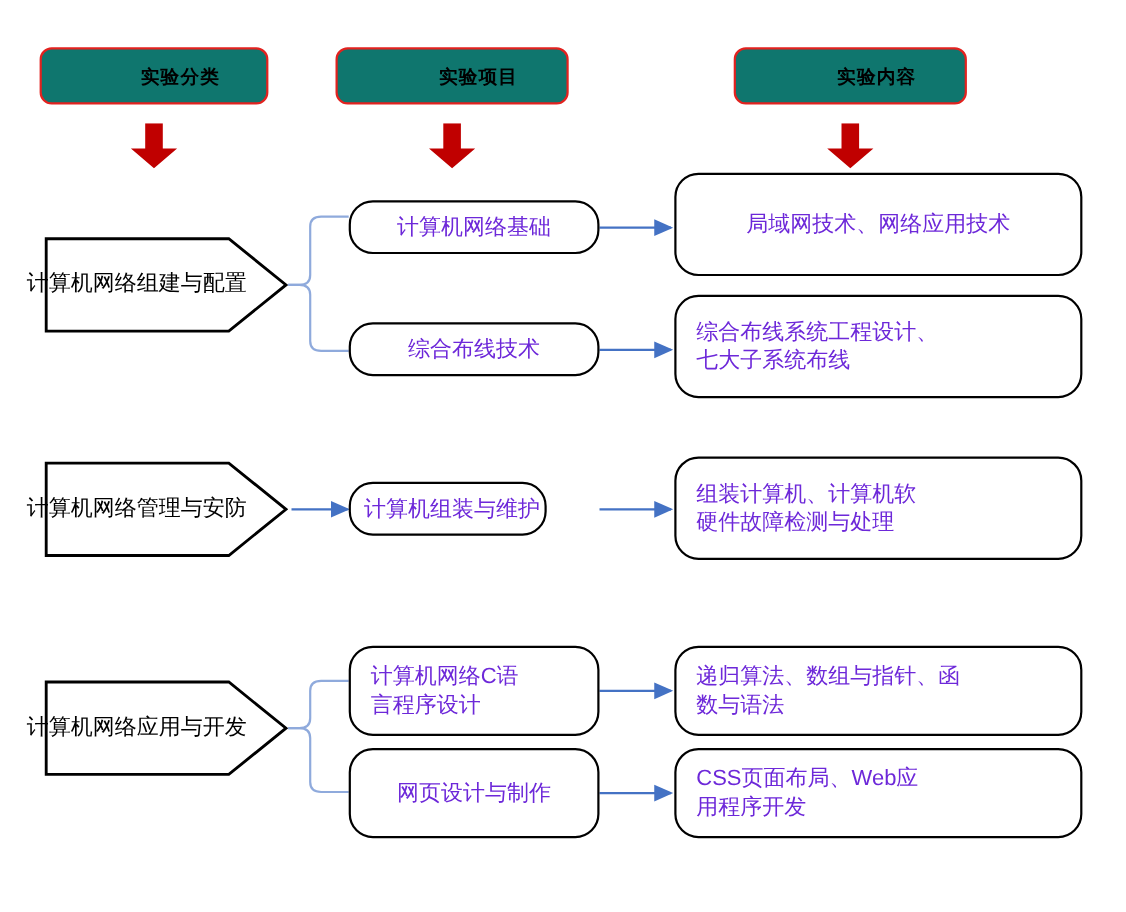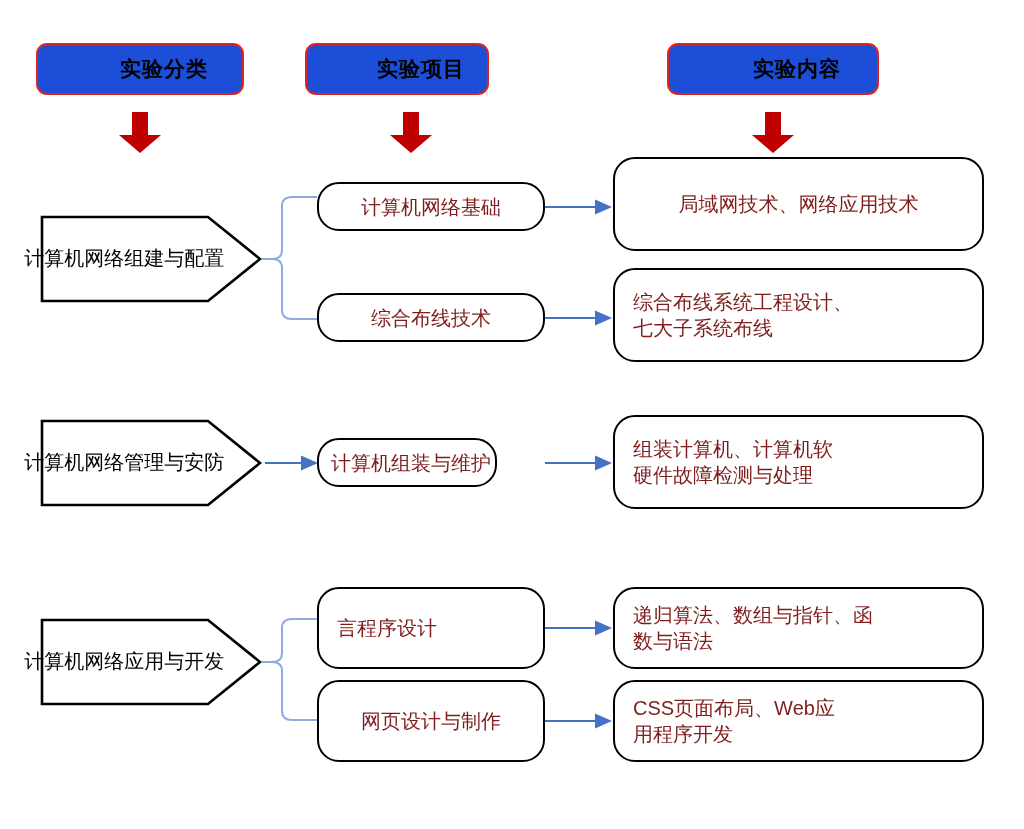--- a/index.html
+++ b/index.html
@@ -25,27 +25,27 @@
     height: 829px;
     pointer-events: none;
   }
 
   
   .header-pill {
     position: absolute;
     box-sizing: border-box;
     border: 2px solid #e2221f;
     border-radius: 11px;
-    background: #1d4ed8;
+    background: #0f766e;
     display: flex;
     align-items: center;
     justify-content: center;
     color: #000000;
     font-weight: bold;
-    font-size: 21px;
+    font-size: 17px;
     letter-spacing: 1px;
     z-index: 3;
     padding-left: 48px;
   }
 
   
   .red-arrow {
     position: absolute;
     z-index: 3;
   }
@@ -78,21 +78,21 @@
   
   .rbox {
     position: absolute;
     box-sizing: border-box;
     border: 2.2px solid #000000;
     border-radius: 22px;
     background: #ffffff;
     display: flex;
     align-items: center;
     z-index: 3;
-    color: #7f1d1d;
+    color: #6d28d9;
   }
   .rbox .inner {
     width: 100%;
     padding: 0 12px;
     box-sizing: border-box;
     font-size: 20px;
     line-height: 1.3;
   }
   .rbox.center .inner { text-align: center; }
   .rbox.left .inner { text-align: left; padding-left: 18px; }
@@ -130,21 +130,21 @@
       <path d="M262,662 L272,662 Q282,662 282,671 L282,711 Q282,720 292,720 L317,720"></path>
     </g>
 
     <g fill="none" stroke="#4472c4" stroke-width="2" marker-end="url(#bluehead)">
       <line x1="545" y1="628" x2="610" y2="628"></line>
       <line x1="545" y1="721" x2="610" y2="721"></line>
     </g>
   </svg>
 
   <div class="header-pill" style="left:36px;  top:43px; width:208px; height:52px;">实验分类</div>
-  <div class="header-pill" style="left:305px; top:43px; width:184px; height:52px;">实验项目</div>
+  <div class="header-pill" style="left:305px; top:43px; width:212px; height:52px;">实验项目</div>
   <div class="header-pill" style="left:667px; top:43px; width:212px; height:52px;">实验内容</div>
 
   <div class="red-arrow" style="left:117px; top:112px;">
     <svg width="46" height="42" viewBox="0 0 46 42">
       <path d="M15,0 H31 V23 H44 L23,41 L2,23 H15 Z" fill="#c00000"></path>
     </svg>
   </div>
   <div class="red-arrow" style="left:388px; top:112px;">
     <svg width="46" height="42" viewBox="0 0 46 42">
       <path d="M15,0 H31 V23 H44 L23,41 L2,23 H15 Z" fill="#c00000"></path>
@@ -219,20 +219,21 @@
       <path d="M2,2 H168 L220,44 L168,86 H2 Z" fill="#ffffff" stroke="#000000" stroke-width="2.6"></path>
     </svg>
     <div class="ptext">
       <span>计算机网络</span>
       <span>应用与开发</span>
     </div>
   </div>
 
   <div class="rbox left" style="left:317px; top:587px; width:228px; height:82px;">
     <div class="inner">
+      <span>计算机网络C语</span>
       <span>言程序设计</span>
     </div>
   </div>
 
   <div class="rbox center" style="left:317px; top:680px; width:228px; height:82px;">
     <div class="inner">
       <span>网页设计与制作</span>
     </div>
   </div>
 

